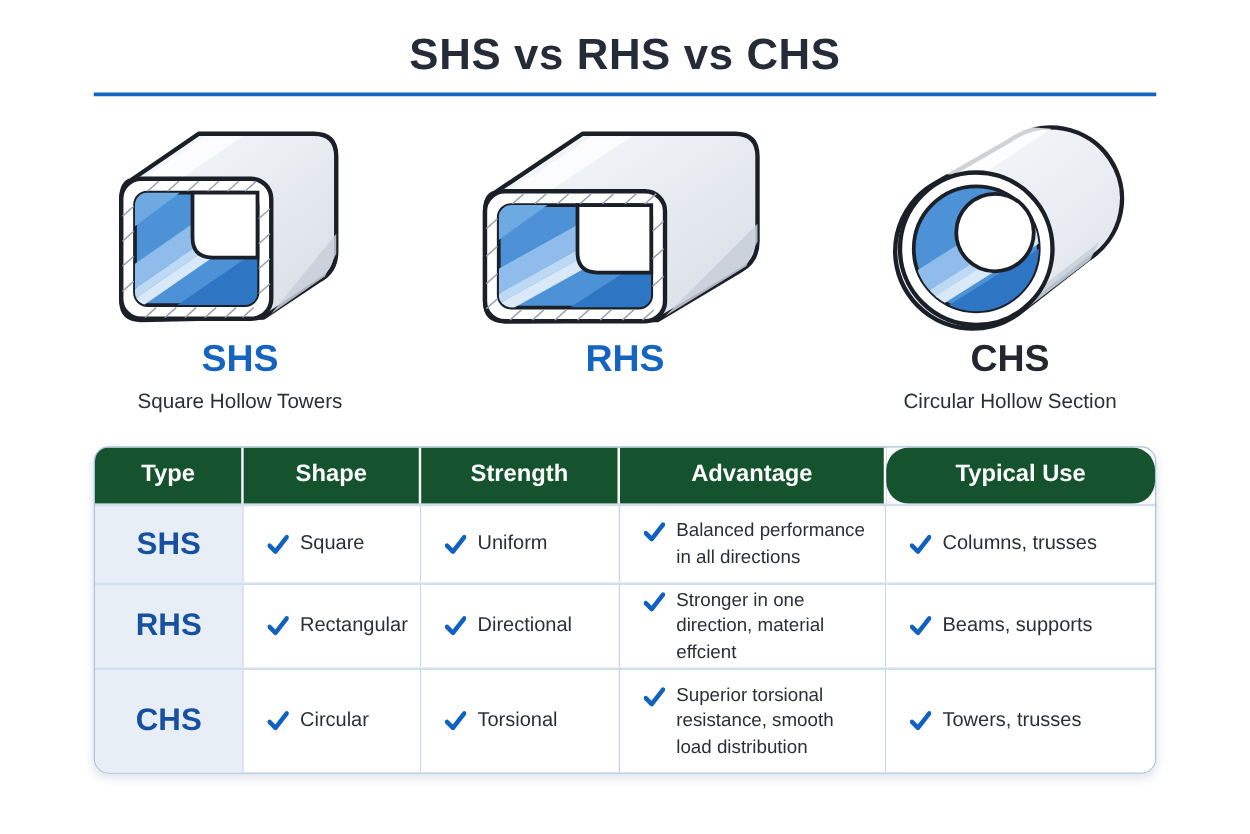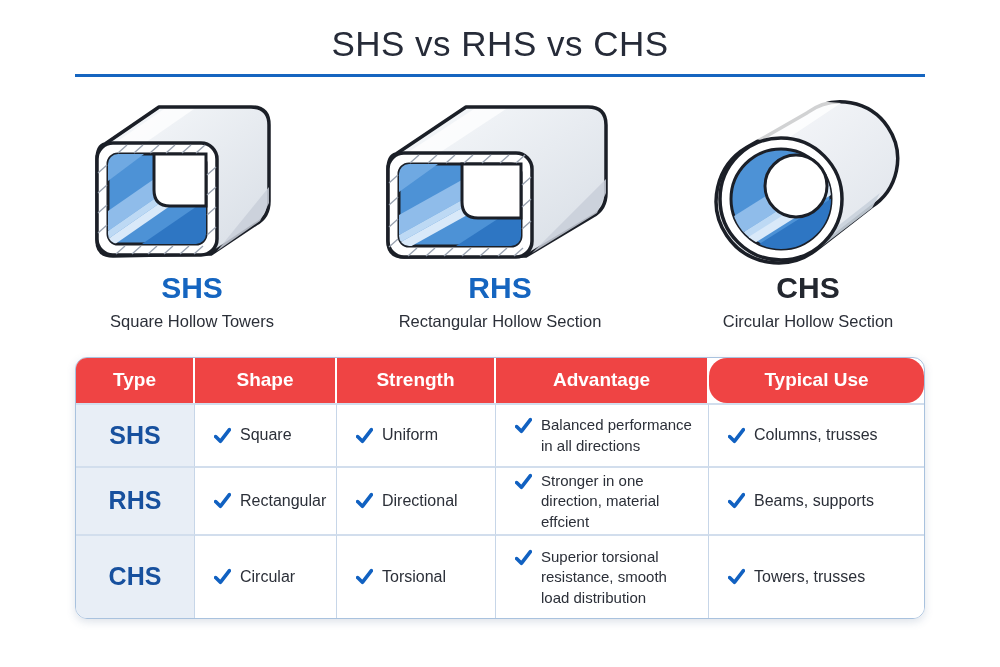--- a/index.html
+++ b/index.html
@@ -2,38 +2,38 @@
 <html><head>
 <meta charset="utf-8">
 <style>
   html,body{margin:0;padding:0;background:#ffffff;}
   .page{
     width:1000px;height:667px;background:#ffffff;position:relative;overflow:hidden;
     font-family:"Liberation Sans", sans-serif;color:#2b2f38;
   }
   .title{
     margin:0;padding-top:24px;text-align:center;
-    font-size:35px;font-weight:400;letter-spacing:.5px;color:#262b38;
+    font-size:35px;font-weight:700;letter-spacing:.5px;color:#262b38;
   }
   .rule{width:850px;height:2.5px;background:#1565C0;border:none;margin:10px auto 0;}
   .figures{display:flex;justify-content:space-between;padding:0 42px;margin-top:16px;}
   .figure{width:300px;display:flex;flex-direction:column;align-items:center;}
   .figure-art{height:172px;display:flex;align-items:flex-end;justify-content:center;}
   .figure-abbr{font-size:30px;font-weight:700;margin-top:8px;line-height:1;}
   .abbr-blue{color:#1565C0;}
   .abbr-dark{color:#23272f;}
   .figure-name{font-size:16.5px;color:#2b2f38;margin-top:9px;}
 
   .table-wrap{
     width:848px;margin:26px auto 0;border:1.5px solid #a9c2de;border-radius:12px;
     overflow:hidden;box-shadow:0 3px 8px rgba(70,100,140,.18);
   }
   table{border-collapse:separate;border-spacing:0;width:100%;table-layout:fixed;}
   thead th{
-    background:#ef4444;color:#ffffff;font-size:19px;font-weight:700;
+    background:#14532d;color:#ffffff;font-size:19px;font-weight:700;
     height:43px;border-right:2.5px solid #ffffff;text-align:center;
   }
   thead th:last-child{border-right:none;border-radius:18px;}
   tbody td{
     background:#ffffff;border-top:2px solid #d2deed;border-right:1.5px solid #c7d6e8;
     vertical-align:middle;
   }
   tbody td:last-child{border-right:none;}
   tr.r1 td{height:59px;} tr.r2 td{height:64px;} tr.r3 td{height:80px;}
   .type-cell{background:#e8eef6 !important;color:#17509e;font-size:25px;font-weight:700;text-align:center;}
@@ -149,21 +149,20 @@
               <path d="M19 112 l9 -8"></path>
               <path d="M19 134 l9 -8"></path>
               <path d="M19 154 l9 -8"></path>
             <path d="M152 92 l9 -8"></path>
               <path d="M152 114 l9 -8"></path>
               <path d="M152 136 l9 -8"></path>
           </g>
         </svg>
       </div>
       <div class="figure-abbr abbr-blue">RHS</div>
-      <div class="figure-name">Rectangular Hollow Section</div>
     </div>
 
     <div class="figure">
       <div class="figure-art">
         <svg width="230" height="172" viewBox="0 0 230 172">
           <defs>
             <linearGradient id="bodyGradC" x1="0" y1="0" x2="1" y2="1">
               <stop offset="0" stop-color="#fafbfd"></stop>
                 <stop offset="1" stop-color="#dde2e9"></stop>
             </linearGradient>

